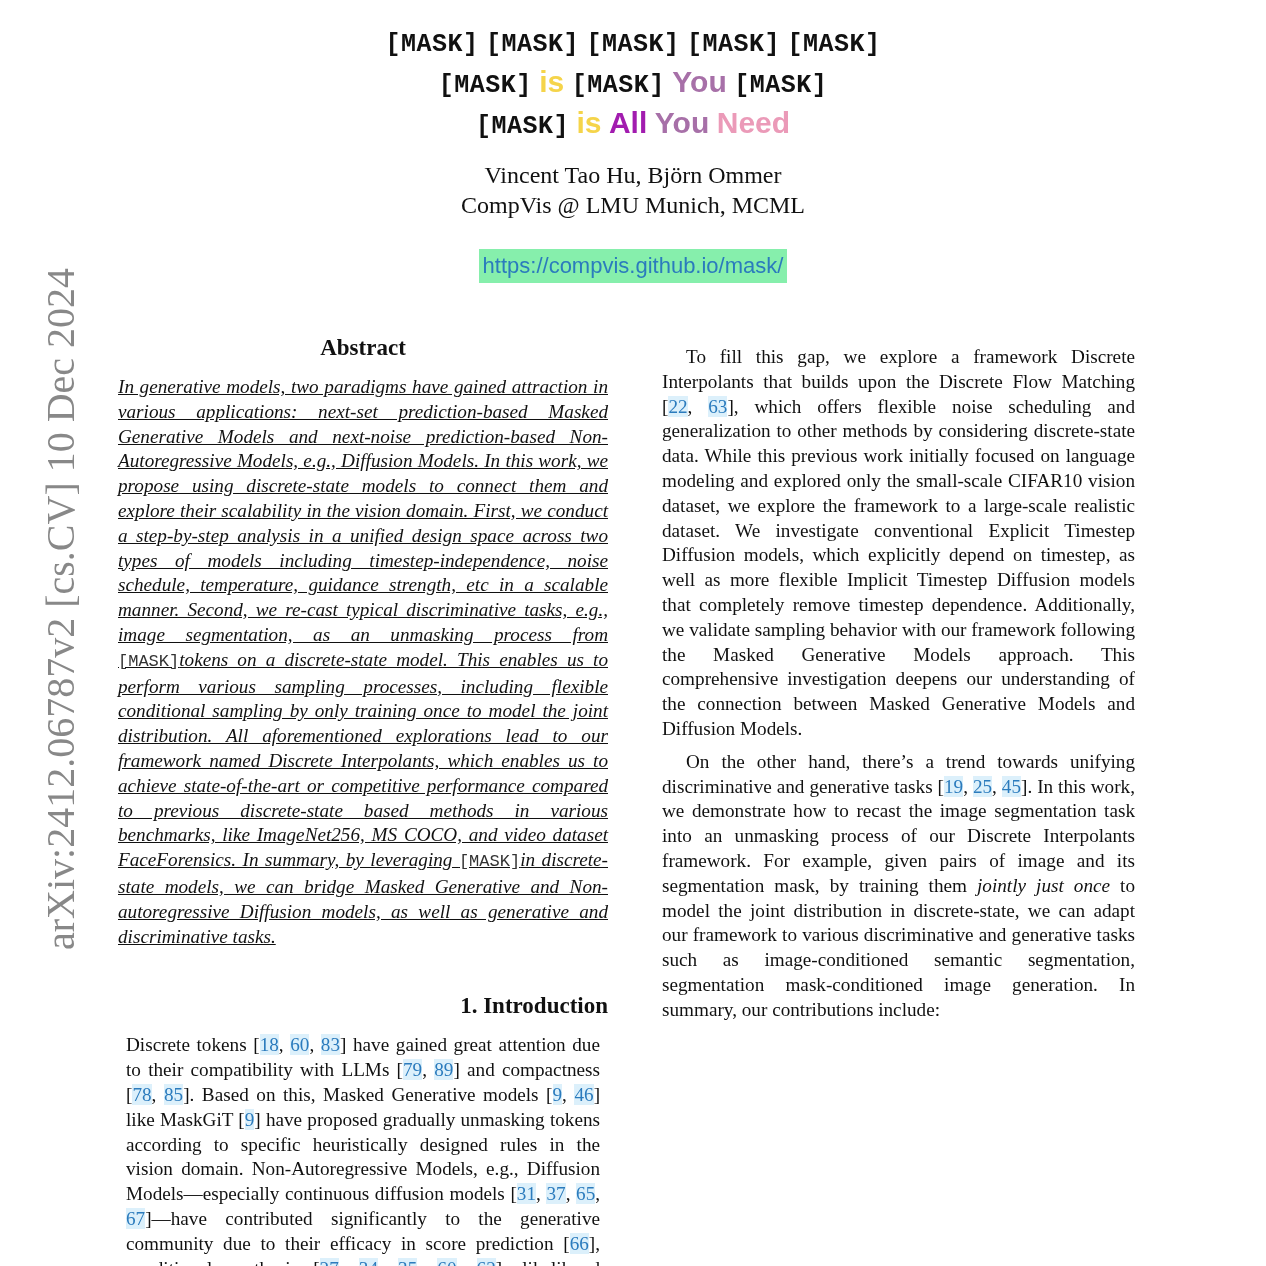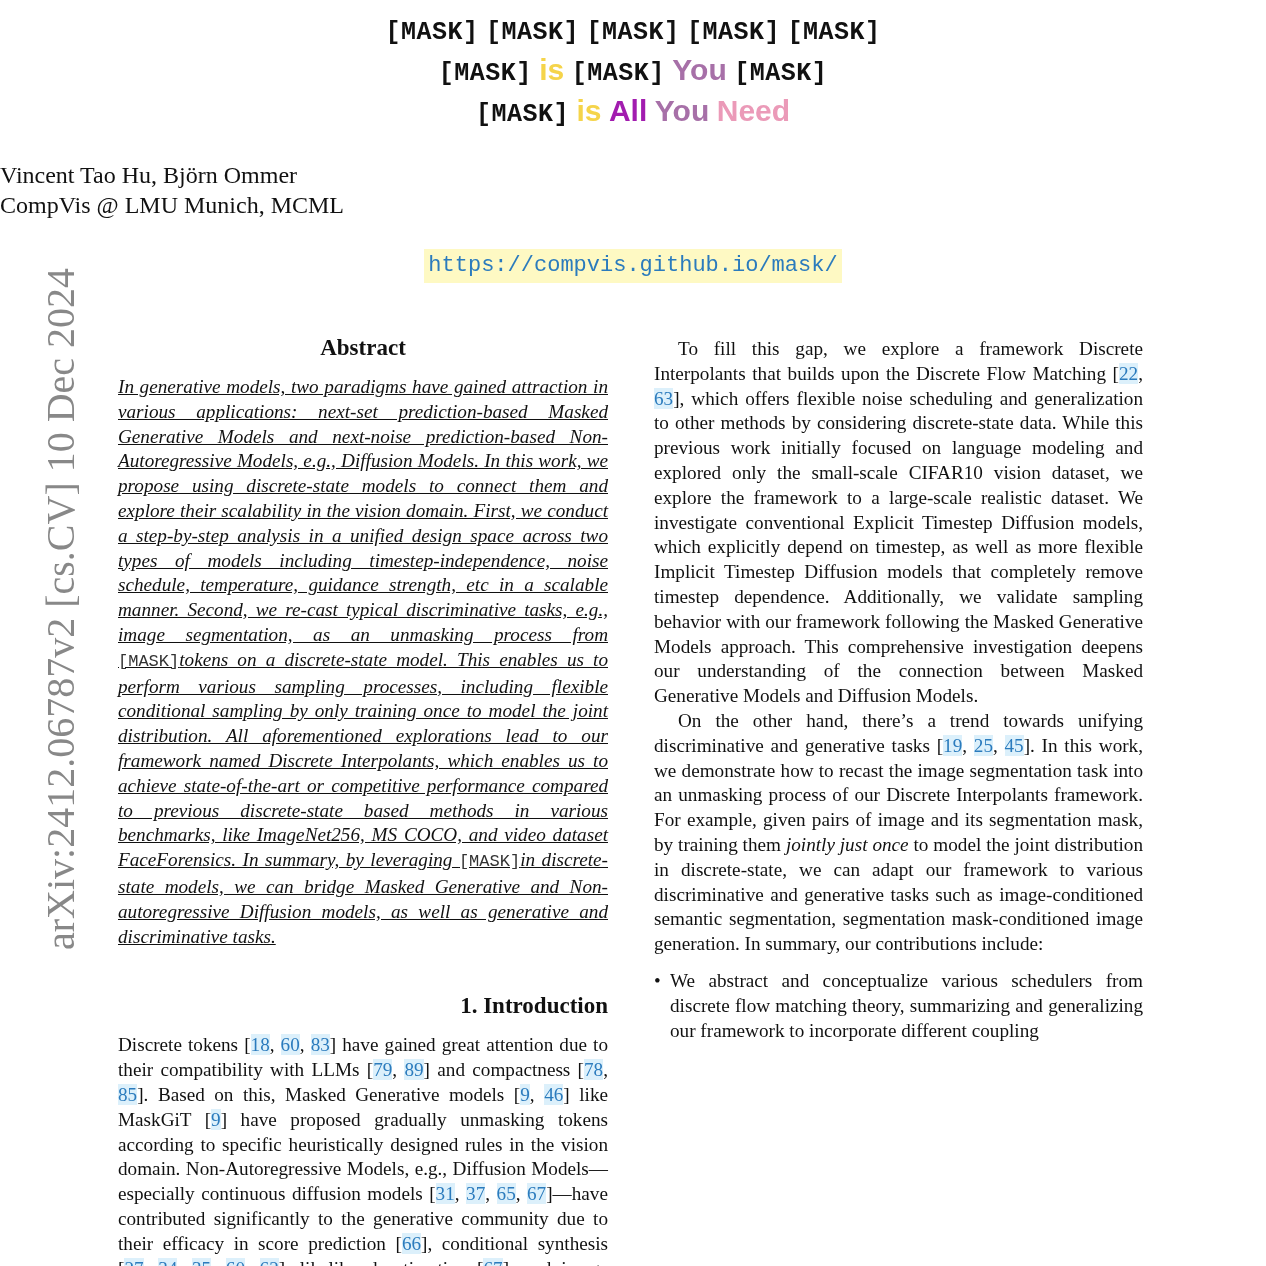--- a/index.html
+++ b/index.html
@@ -1,42 +1,42 @@
 <!DOCTYPE html>
 <html><head>
 <meta charset="utf-8">
 <style>
   html, body { margin:0; padding:0; background:#fff; }
   body { width:1266px; height:1266px; position:relative; overflow:hidden; font-family:"Liberation Serif", serif; color:#111; }
   .title { position:absolute; left:0; width:1266px; text-align:center; font-weight:bold; font-size:30px; line-height:37px; }
   .title .l { display:block; white-space:nowrap; }
   .mask { font-family:"Liberation Mono", monospace; font-size:25px; letter-spacing:0.5px; }
   .w { font-family:Liberation Sans, sans-serif; font-size:30px; }
-  .authors { position:absolute; top:160px; left:0; width:1266px; font-size:24px; line-height:30px; }
+  .authors { position:absolute; top:160px; left:0; width:1266px; text-align:center; font-size:24px; line-height:30px; }
   .url-wrap { position:absolute; top:249px; left:0; width:1266px; text-align:center; }
-  .url { display:inline-block; background:#fef9c3; color:#2b7bbd; font-family:Liberation Mono, monospace; font-size:22px; padding:2px 4px; line-height:30px; }
+  .url { display:inline-block; background:#86efac; color:#2b7bbd; font-family:Liberation Sans, sans-serif; font-size:22px; padding:2px 4px; line-height:30px; }
   .arxiv { position:absolute; left:37px; top:950px; transform-origin:0 0; transform:rotate(-90deg); font-size:40px; color:#888; white-space:nowrap; font-family:"Liberation Serif", serif; }
   .col { position:absolute; font-size:19.2px; line-height:24.8px; text-align:justify; }
   .left { left:118px; top:333px; width:490px; }
   .right { left:654px; top:337px; width:489px; }
   h2.abs { text-align:center; font-size:23px; margin:0 0 12px 0; font-weight:bold; line-height:30px; }
   .abstract p { font-style:italic; margin:0;text-decoration:underline; }
   h2.intro { font-size:23px; margin:42px 0 12px 0; font-weight:bold; line-height:30px; text-align:right; }
-  p { margin:0; }
+  p { margin:8px; }
   .indent { text-indent:24px; }
   .cite { background:#dcf0fb; color:#2b7bbd; }
   .mono { font-family:"Liberation Mono", monospace; font-style:normal; font-size:17px; color:#333; }
   ul { margin:12px 0 0 0; padding-left:16px; list-style:none; }
   ul li { position:relative; }
   ul li::before { content:"•"; position:absolute; left:-16px; }
 </style>
 </head>
 <body>
 
-<div class="title" style="top:10px;">
+<div class="title" style="top:22px;">
   <span class="l" id="tl1"><span class="mask">[MASK]</span> <span class="mask">[MASK]</span> <span class="mask">[MASK]</span> <span class="mask">[MASK]</span> <span class="mask">[MASK]</span></span>
   <span class="l" id="tl2"><span class="mask">[MASK]</span> <span class="w" style="color: rgb(245, 212, 74);">is</span> <span class="mask">[MASK]</span> <span class="w" style="color: rgb(167, 112, 168);">You</span> <span class="mask">[MASK]</span></span>
   <span class="l" id="tl3"><span class="mask">[MASK]</span> <span class="w" style="color: rgb(245, 212, 74);">is</span> <span class="w" style="color: #a21caf;">All</span> <span class="w" style="color: rgb(167, 112, 168);">You</span> <span class="w" style="color: rgb(235, 154, 184);">Need</span></span>
 </div>
 
 <div class="authors">
   <div>Vincent Tao Hu, Björn Ommer</div>
   <div>CompVis @ LMU Munich, MCML</div>
 </div>
 
@@ -51,16 +51,13 @@
   <div class="abstract">
     <p><span>In generative models, two paradigms have gained attraction in various applications: next-set prediction-based Masked Generative Models and next-noise prediction-based Non-Autoregressive Models, e.g., Diffusion Models. In this work, we propose using discrete-state models to connect them and explore their scalability in the vision domain.  First, we conduct a step-by-step analysis in a unified design space across two types of models including timestep-independence, noise schedule, temperature, guidance strength, etc in a scalable manner. Second, we re-cast typical discriminative tasks, e.g., image segmentation, as an unmasking process from </span><span class="mono">[MASK]</span><span>tokens on a discrete-state model. This enables us to perform various sampling processes, including flexible conditional sampling by only training once to model the joint distribution. All aforementioned explorations lead to our framework named Discrete Interpolants, which enables us to achieve state-of-the-art or competitive performance compared to previous discrete-state based methods in various benchmarks, like ImageNet256, MS COCO, and video dataset FaceForensics.  In summary, by leveraging </span><span class="mono">[MASK]</span><span>in discrete-state models, we can bridge Masked Generative and Non-autoregressive Diffusion models, as well as generative and discriminative tasks.</span></p>
   </div>
   <h2 class="intro">1. Introduction</h2>
   <p id="p1">Discrete tokens [<a class="cite">18</a>, <a class="cite">60</a>, <a class="cite">83</a>] have gained great attention due to their compatibility with LLMs [<a class="cite">79</a>, <a class="cite">89</a>] and compactness [<a class="cite">78</a>, <a class="cite">85</a>]. Based on this, Masked Generative models [<a class="cite">9</a>, <a class="cite">46</a>] like MaskGiT [<a class="cite">9</a>] have proposed gradually unmasking tokens according to specific heuristically designed rules in the vision domain. Non-Autoregressive Models, e.g., Diffusion Models—especially continuous diffusion models [<a class="cite">31</a>, <a class="cite">37</a>, <a class="cite">65</a>, <a class="cite">67</a>]—have contributed significantly to the generative community due to their efficacy in score prediction [<a class="cite">66</a>], conditional synthesis [<a class="cite">27</a>, <a class="cite">34</a>, <a class="cite">35</a>, <a class="cite">60</a>, <a class="cite">62</a>], likelihood estimation [<a class="cite">67</a>], and image inversion []. As research progresses from continuous-state to discrete-state diffusion models, the training and sampling similarity between Diffusion Models and Masked Generative Models become increasingly noticeable.  Yet, a comprehensive analysis of their shared design space and theoretical underpinnings in the vision domain remains conspicuously absent.</p>
 </div>
 
 <div class="col right">
   <p class="indent" id="p2">To fill this gap, we explore a framework Discrete Interpolants that builds upon the Discrete Flow Matching [<a class="cite">22</a>, <a class="cite">63</a>], which offers flexible noise scheduling and generalization to other methods by considering discrete-state data. While this previous work initially focused on language modeling and explored only the small-scale CIFAR10 vision dataset, we explore the framework to a large-scale realistic dataset. We investigate conventional Explicit Timestep Diffusion models, which explicitly depend on timestep, as well as more flexible Implicit Timestep Diffusion models that completely remove timestep dependence.  Additionally, we validate sampling behavior with our framework following the Masked Generative Models approach.  This comprehensive investigation deepens our understanding of the connection between Masked Generative Models and Diffusion Models.</p>
   <p class="indent" id="p3">On the other hand, there’s a trend towards unifying discriminative and generative tasks [<a class="cite">19</a>, <a class="cite">25</a>, <a class="cite">45</a>]. In this work, we demonstrate how to recast the image segmentation task into an unmasking process of our Discrete Interpolants framework.  For example, given pairs of image and its segmentation mask, by training them <em>jointly just once</em> to model the joint distribution in discrete-state, we can adapt our framework to various discriminative and generative tasks such as image-conditioned semantic segmentation, segmentation mask-conditioned image generation. In summary, our contributions include:</p>
-  <ul>
-    <li>We abstract and conceptualize various schedulers from discrete flow matching theory, summarizing and generalizing our framework to incorporate different coupling</li>
-  </ul>
 </div>
 
 </body></html>

